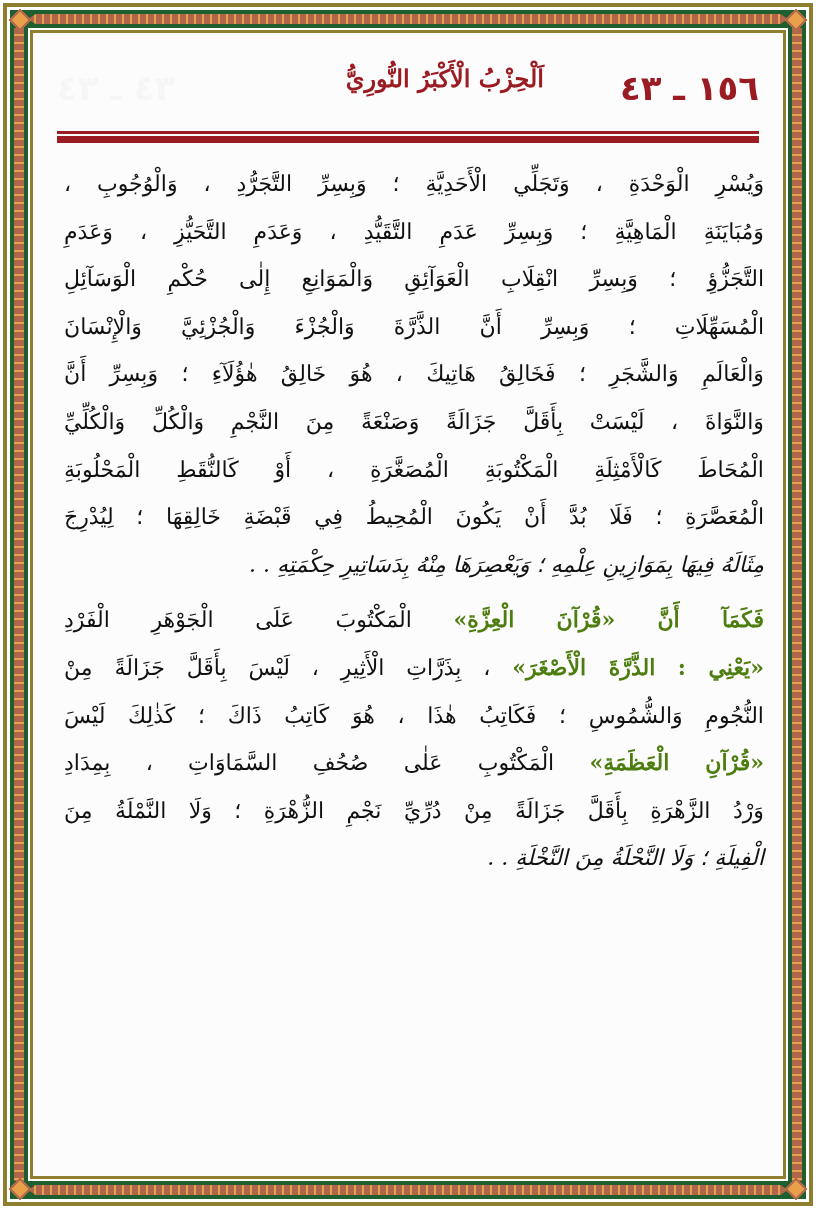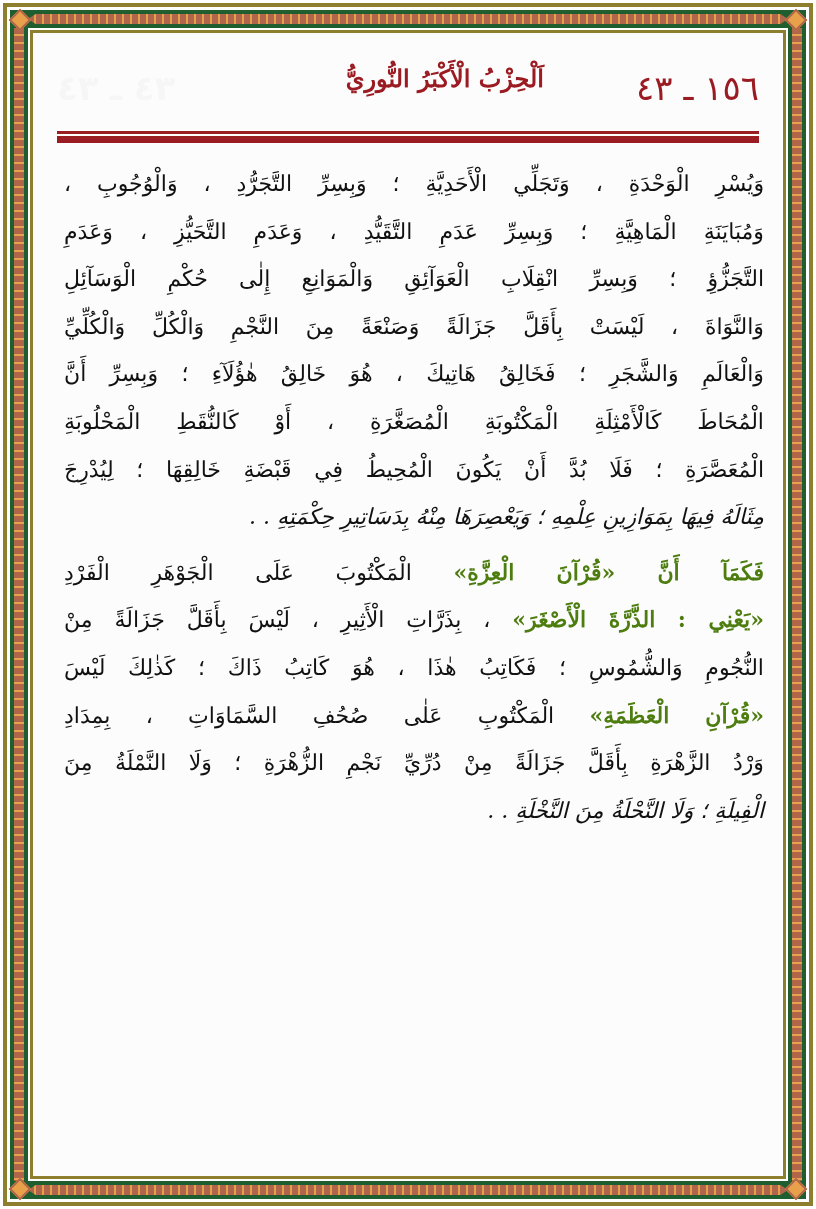--- a/index.html
+++ b/index.html
@@ -55,21 +55,21 @@
     position: absolute; left: 30px; top: 30px; width: 756px; height: 1149px;
     box-sizing: border-box; border: 3px solid #8e7f2f; background: #fcfcfc;
   }
 
   .header {
     position: absolute; left: 57px; top: 62px; width: 702px; height: 60px;
     direction: rtl;
   }
   .page-number {
     position: absolute; right: 0px; top: 6px;
-    color: #9b1b22; font-size: 34px; font-weight: normal;
+    color: #9b1b22; font-size: 34px; font-weight: bold;
     font-family: "DejaVu Sans", sans-serif; letter-spacing: 2px;
   }
   .running-title {
     position: absolute; right: 215px; top: 2px;
     color: #9b1b22; font-size: 24px; font-weight: bold;
   }
   .ghost-number {
     position: absolute; left: 0px; top: 6px;
     color: #f6f6f6; font-size: 34px; font-weight: bold;
     font-family: "DejaVu Sans", sans-serif; letter-spacing: 2px;
@@ -116,22 +116,23 @@
   <span class="running-title">اَلْحِزْبُ الْأَكْبَرُ النُّورِيُّ</span>
   <span class="page-number">١٥٦ ـ ٤٣</span>
 </div>
 <div class="rule-thin"></div>
 <div class="rule-thick"></div>
 
 <div class="body-text">
   <span class="line">وَيُسْرِ الْوَحْدَةِ ، وَتَجَلِّي الْأَحَدِيَّةِ ؛ وَبِسِرِّ التَّجَرُّدِ ، وَالْوُجُوبِ ،</span>
   <span class="line">وَمُبَايَنَةِ الْمَاهِيَّةِ ؛ وَبِسِرِّ عَدَمِ التَّقَيُّدِ ، وَعَدَمِ التَّحَيُّزِ ، وَعَدَمِ</span>
   <span class="line">التَّجَزُّؤِ ؛ وَبِسِرِّ انْقِلَابِ الْعَوَآئِقِ وَالْمَوَانِعِ إِلٰى حُكْمِ الْوَسَآئِلِ</span>
+  <span class="line">الْمُسَهِّلَاتِ ؛ وَبِسِرِّ أَنَّ الذَّرَّةَ وَالْجُزْءَ وَالْجُزْئِيَّ وَالْإِنْسَانَ</span>
+  <span class="line">وَالْعَالَمِ وَالشَّجَرِ ؛ فَخَالِقُ هَاتِيكَ ، هُوَ خَالِقُ هٰؤُلَآءِ ؛ وَبِسِرِّ أَنَّ</span>
   <span class="line">وَالنَّوَاةَ ، لَيْسَتْ بِأَقَلَّ جَزَالَةً وَصَنْعَةً مِنَ النَّجْمِ وَالْكُلِّ وَالْكُلِّيِّ</span>
-  <span class="line">وَالْعَالَمِ وَالشَّجَرِ ؛ فَخَالِقُ هَاتِيكَ ، هُوَ خَالِقُ هٰؤُلَآءِ ؛ وَبِسِرِّ أَنَّ</span>
   <span class="line">الْمُحَاطَ كَالْأَمْثِلَةِ الْمَكْتُوبَةِ الْمُصَغَّرَةِ ، أَوْ كَالنُّقَطِ الْمَحْلُوبَةِ</span>
   <span class="line">الْمُعَصَّرَةِ ؛ فَلَا بُدَّ أَنْ يَكُونَ الْمُحِيطُ فِي قَبْضَةِ خَالِقِهَا ؛ لِيُدْرِجَ</span>
   <span class="line last">مِثَالَهُ فِيهَا بِمَوَازِينِ عِلْمِهِ ؛ وَيَعْصِرَهَا مِنْهُ بِدَسَاتِيرِ حِكْمَتِهِ . .</span>
   <div class="gap"></div>
 
   <span class="line"><span class="red">فَكَمَآ أَنَّ «قُرْآنَ الْعِزَّةِ»</span> <span>الْمَكْتُوبَ عَلَى الْجَوْهَرِ الْفَرْدِ</span></span>
   <span class="line"><span class="red">«يَعْنِي : الذَّرَّةَ الْأَصْغَرَ»</span> <span>، بِذَرَّاتِ الْأَثِيرِ ، لَيْسَ بِأَقَلَّ جَزَالَةً مِنْ</span></span>
   <span class="line">النُّجُومِ وَالشُّمُوسِ ؛ فَكَاتِبُ هٰذَا ، هُوَ كَاتِبُ ذَاكَ ؛ كَذٰلِكَ لَيْسَ</span>
   <span class="line"><span class="red">«قُرْآنِ الْعَظَمَةِ»</span> <span>الْمَكْتُوبِ عَلٰى صُحُفِ السَّمَاوَاتِ ، بِمِدَادِ</span></span>
   <span class="line">وَرْدُ الزَّهْرَةِ بِأَقَلَّ جَزَالَةً مِنْ دُرِّيِّ نَجْمِ الزُّهْرَةِ ؛ وَلَا النَّمْلَةُ مِنَ</span>

